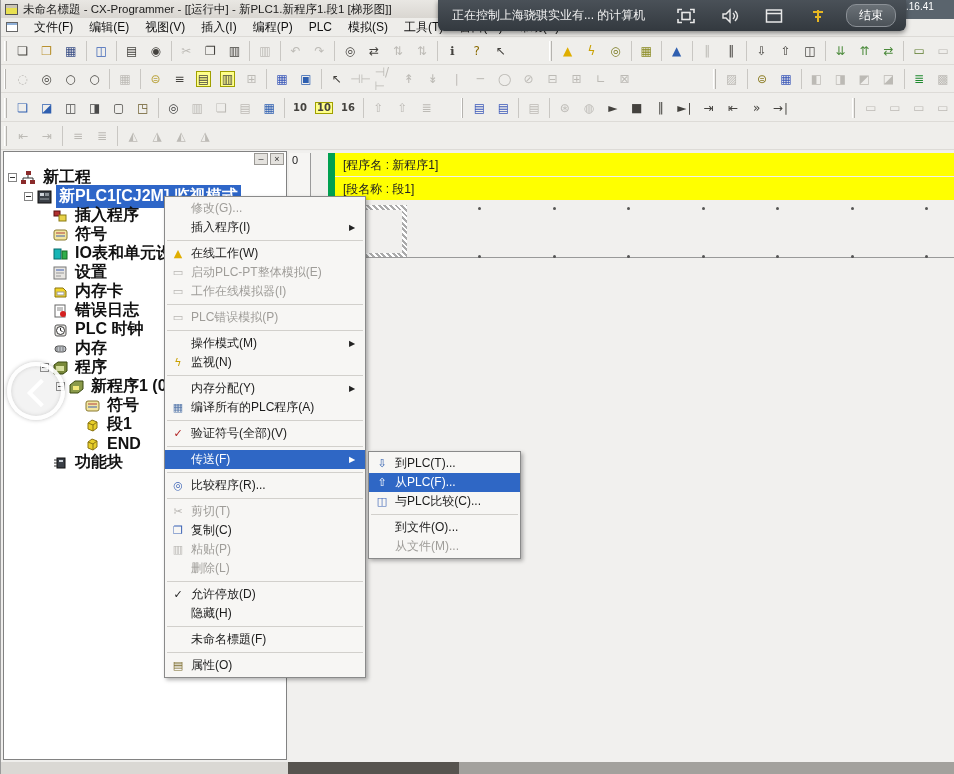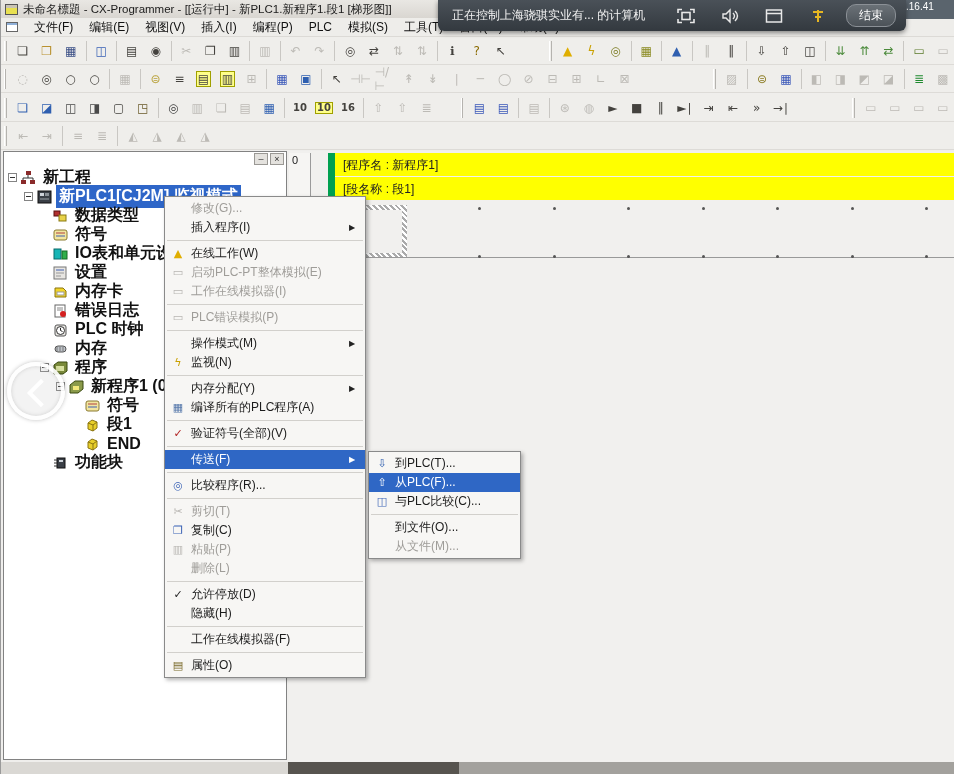--- a/index.html
+++ b/index.html
@@ -534,21 +534,21 @@
             <span class="tlabel">新PLC1[CJ2M] 监视模式</span>
           </div>
           <div class="titem" style="padding-left: 36px;">
             <span class="texp-sp"></span>
             <span class="ticon">
               <svg width="15" height="14">
                 <rect x="1" y="2" width="6" height="5" fill="#b03030" stroke="#5a1010"></rect>
                 <rect x="6" y="6" width="7" height="6" fill="#e8d24a" stroke="#8a7a10"></rect>
               </svg>
             </span>
-            <span class="tlabel">数据类型</span>
+            <span class="tlabel">插入程序</span>
           </div>
           <div class="titem" style="padding-left: 36px;">
             <span class="texp-sp"></span>
             <span class="ticon">
               <svg width="15" height="14">
                 <rect x="1" y="2" width="13" height="10" rx="2" fill="#f2e6a0" stroke="#8a7a30"></rect>
                 <line x1="3" y1="5" x2="12" y2="5" stroke="#b04040"></line>
                 <line x1="3" y1="8" x2="12" y2="8" stroke="#4060b0"></line>
               </svg>
             </span>
@@ -817,21 +817,21 @@
         <span class="marr"></span>
       </div>
       <div class="mitem">
         <span class="mic"></span>
         <span class="mlab">隐藏(H)</span>
         <span class="marr"></span>
       </div>
       <div class="msep"></div>
       <div class="mitem">
         <span class="mic"></span>
-        <span class="mlab">工作在线模拟器(F)</span>
+        <span class="mlab">未命名標題(F)</span>
         <span class="marr"></span>
       </div>
       <div class="msep"></div>
       <div class="mitem">
         <span class="mic" style="color: rgb(122, 106, 42);">▤</span>
         <span class="mlab">属性(O)</span>
         <span class="marr"></span>
       </div>
     </div>
 

